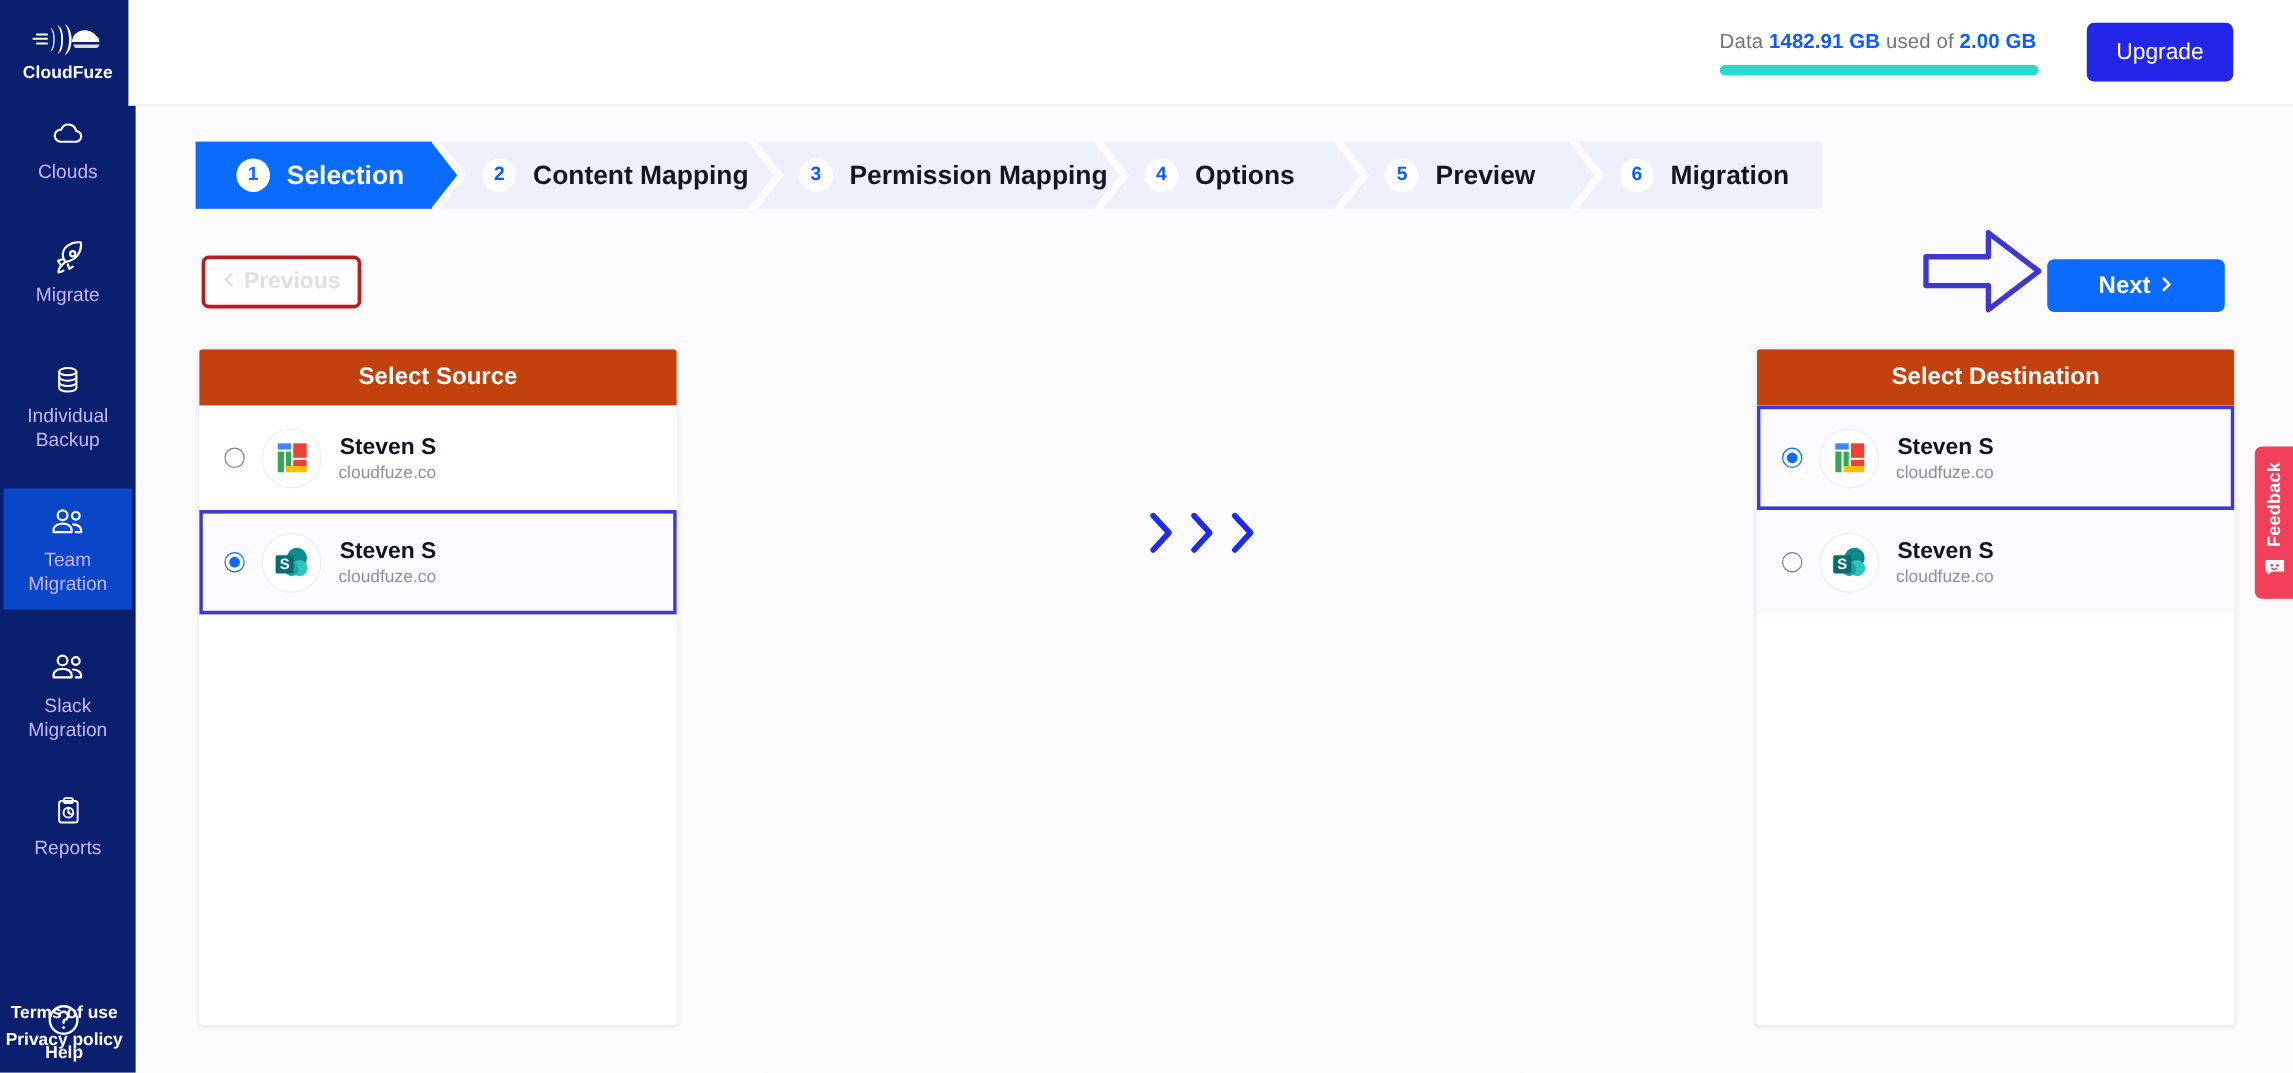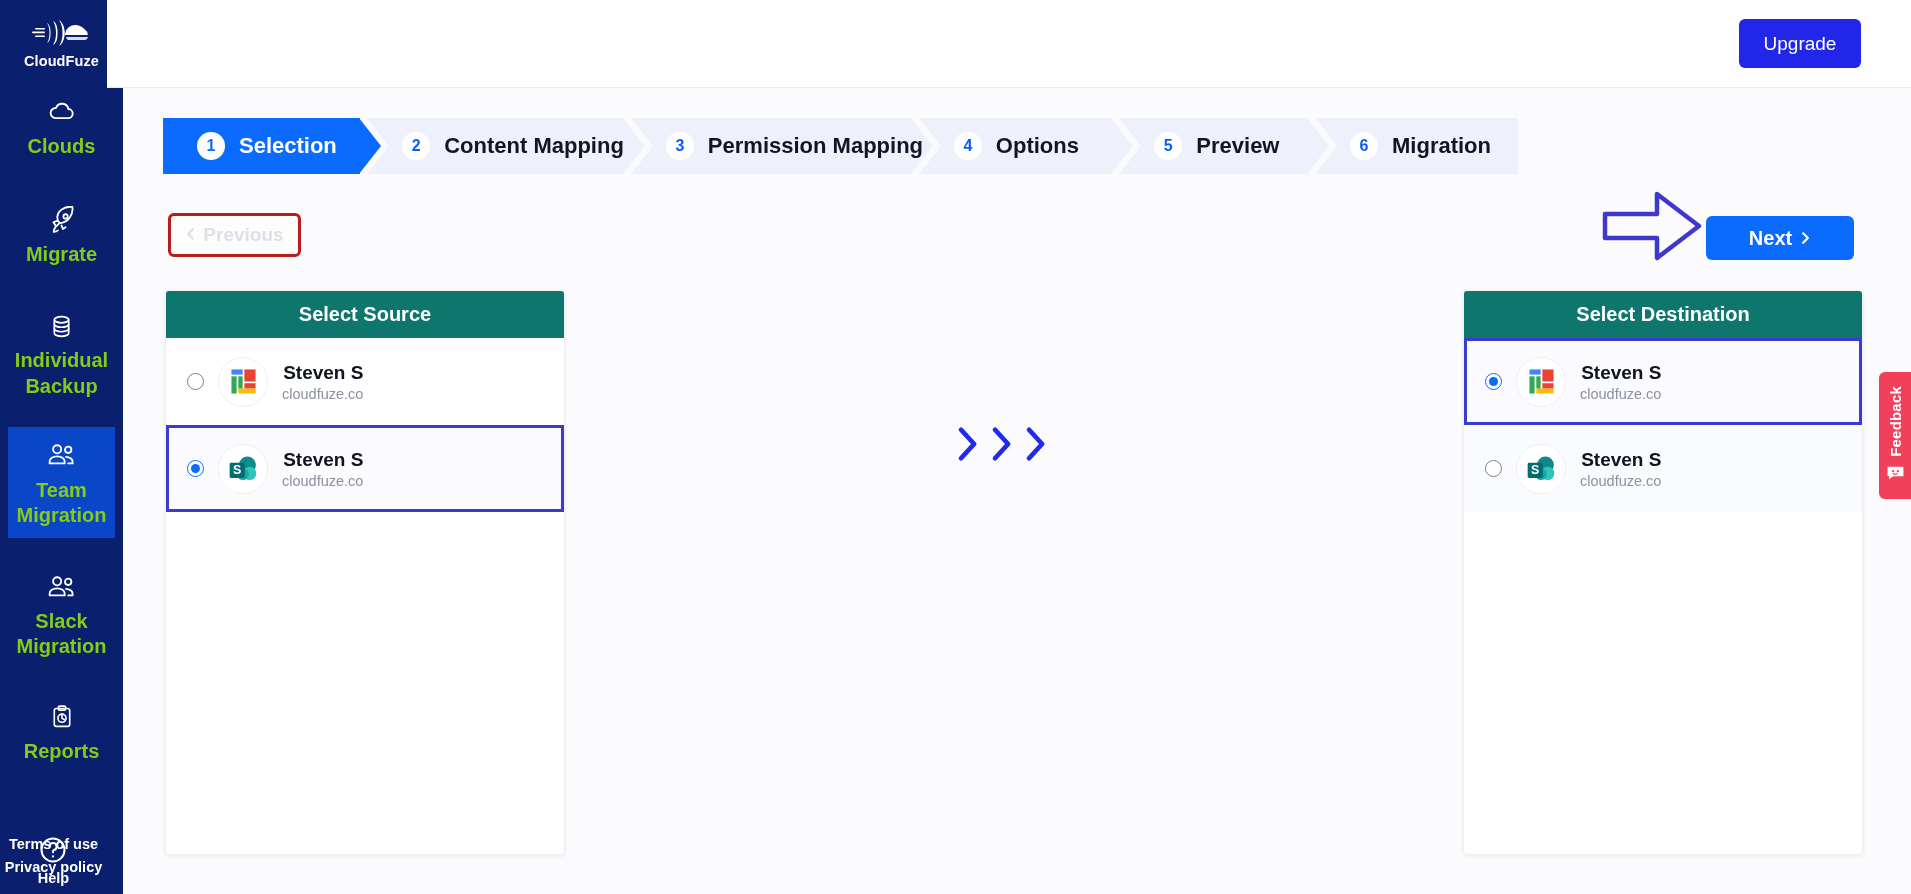--- a/index.html
+++ b/index.html
@@ -6,35 +6,35 @@
   html, body {
     width: 1911px; height: 894px;
     font-family: "Liberation Sans", sans-serif;
     background: #ffffff;
     overflow: hidden;
   }
   .app { position: relative; width: 1911px; height: 894px; background:#fbfbfd; }
 
   
   .sidebar {
-    position:absolute; left:0; top:0; width:123px; height:894px;
+    position:absolute; left:0; top:0; width:113px; height:894px;
     background:#0a1f6e; display:flex; flex-direction:column; align-items:center;
   }
   .brand { width:107px; padding-top:16px; display:flex; flex-direction:column; align-items:center; }
   .brand-logo { width:62px; height:34px; }
   .brand-name { color:#ffffff; font-size:14.5px; font-weight:700; margin-top:3px; letter-spacing:.1px; }
 
   .nav-item {
     width:107px; padding:12px 2px 10px; display:flex; flex-direction:column;
     align-items:center; justify-content:center; color:#e8eefc; text-align:center;
     cursor:pointer;
   }
   .nav-item.active { background:#0a46c8; }
   .nav-item .nav-icon { width:34px; height:34px; display:flex; align-items:center; justify-content:center; }
-  .nav-item .nav-label { font-size:20px; font-weight:700; line-height:1.26; margin-top:5px; color:#84cc16; }
+  .nav-item .nav-label { font-size:16px; font-weight:400; line-height:1.26; margin-top:5px; color:#c4b5fd; }
   .nav-gap-1 { height:14px; }
   .nav-gap-2 { height:22px; }
   .nav-gap-3 { height:20px; }
   .nav-gap-4 { height:18px; }
   .nav-gap-5 { height:20px; }
   .nav-gap-6 { height:18px; }
 
   .help-block {
     position:absolute; left:0; bottom:8px; width:107px;
     display:flex; flex-direction:column; align-items:center;
@@ -119,21 +119,21 @@
 
   
   .panel {
     position:absolute; top:290px; width:400px; height:565px;
     background:#ffffff; border:1px solid #f0f0f4; border-radius:4px;
     box-shadow:0 1px 4px rgba(25,30,60,.07); overflow:hidden;
   }
   .panel-src { left:165px; }
   .panel-dst { left:1463px; }
   .panel-header {
-    height:47px; background:#0f766e; color:#ffffff;
+    height:47px; background:#c2410c; color:#ffffff;
     display:flex; align-items:center; justify-content:center;
     font-size:20px; font-weight:700;
   }
   .acct-list { padding:0; }
   .acct-row {
     position:relative; display:flex; align-items:center; gap:14px;
     height:87px; padding:0 18px; background:#ffffff; cursor:pointer;
     border:3px solid transparent;
   }
   .acct-row.alt { background:#fafbff; }
@@ -304,20 +304,31 @@
     </div>
 
     <div class="legal-links">
       <span>Terms of use</span>
       <span>Privacy policy</span>
     </div>
   </aside>
 
   <header class="header">
 
+    <div class="data-usage">
+      <div class="data-usage-text">
+        <span>Data</span>
+        <b>1482.91 GB</b>
+        <span>used of</span>
+        <b>2.00 GB</b>
+      </div>
+      <div class="progress-track">
+        <div class="progress-fill" id="progressFill" style="width: 100%; background: rgb(43, 217, 206);"></div>
+      </div>
+    </div>
 
     <button class="upgrade-btn">Upgrade</button>
 
   </header>
 
   <nav class="stepper">
 
     <div class="step active s1">
       <span class="step-shape-right">
         <svg viewBox="0 0 22 56" width="22" height="56" preserveAspectRatio="none">

